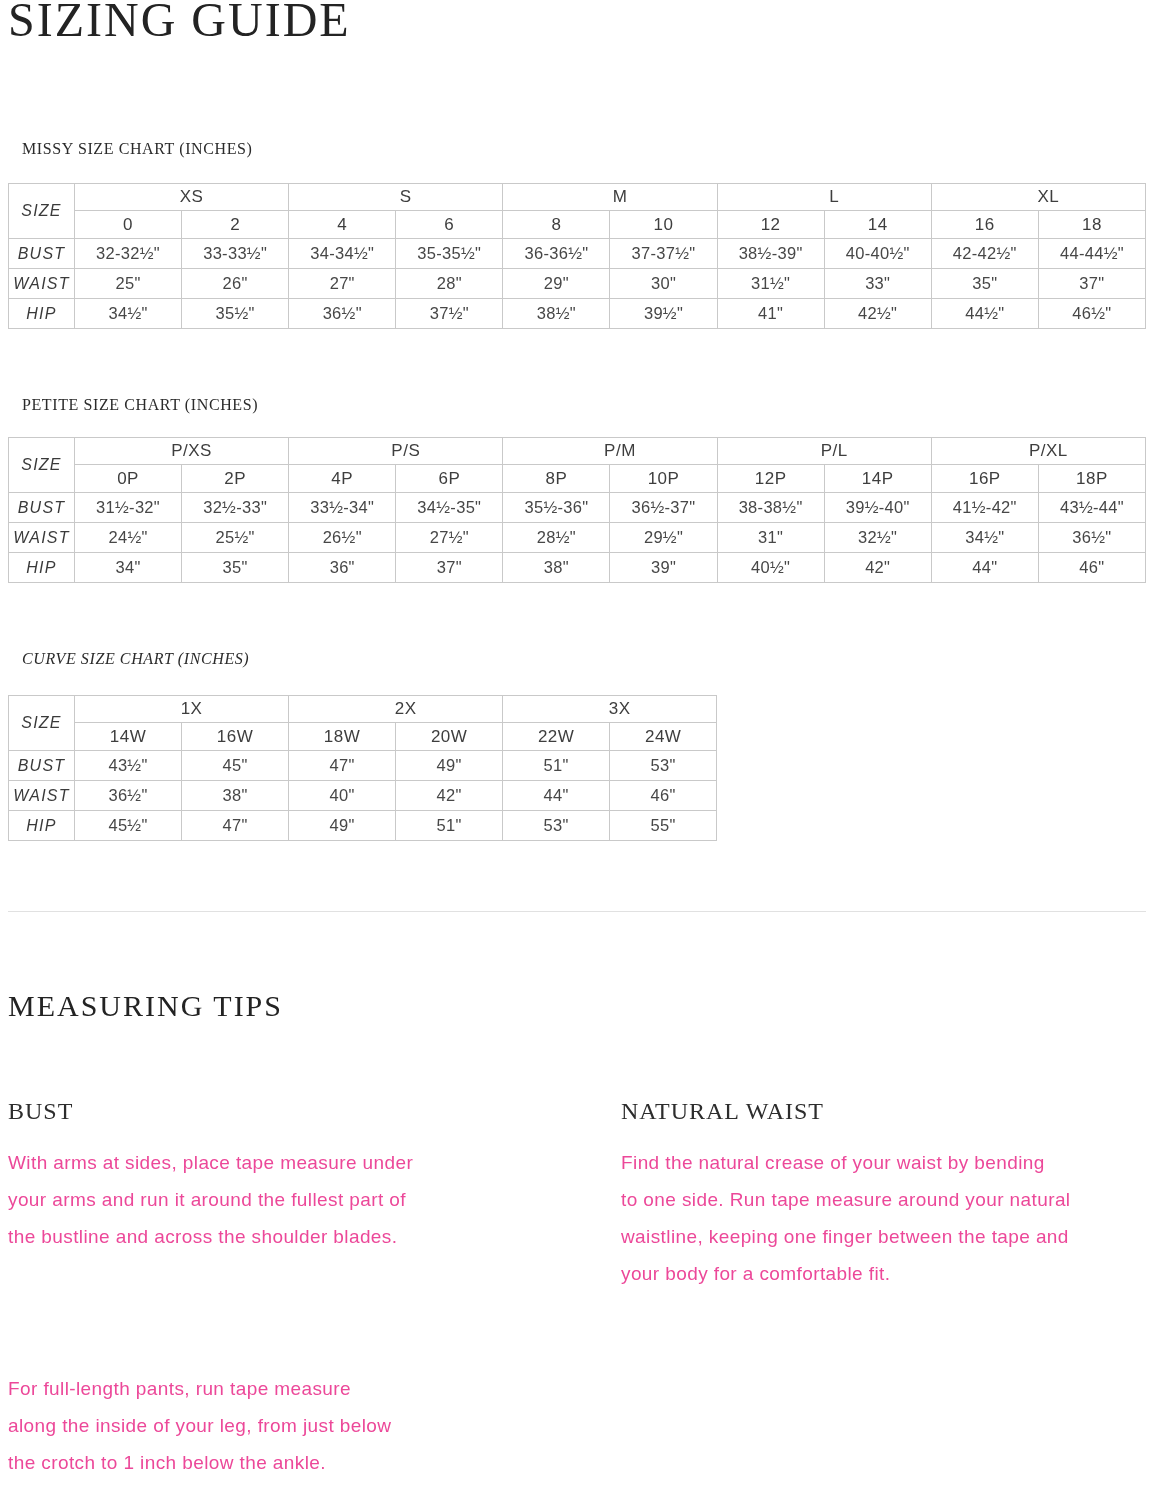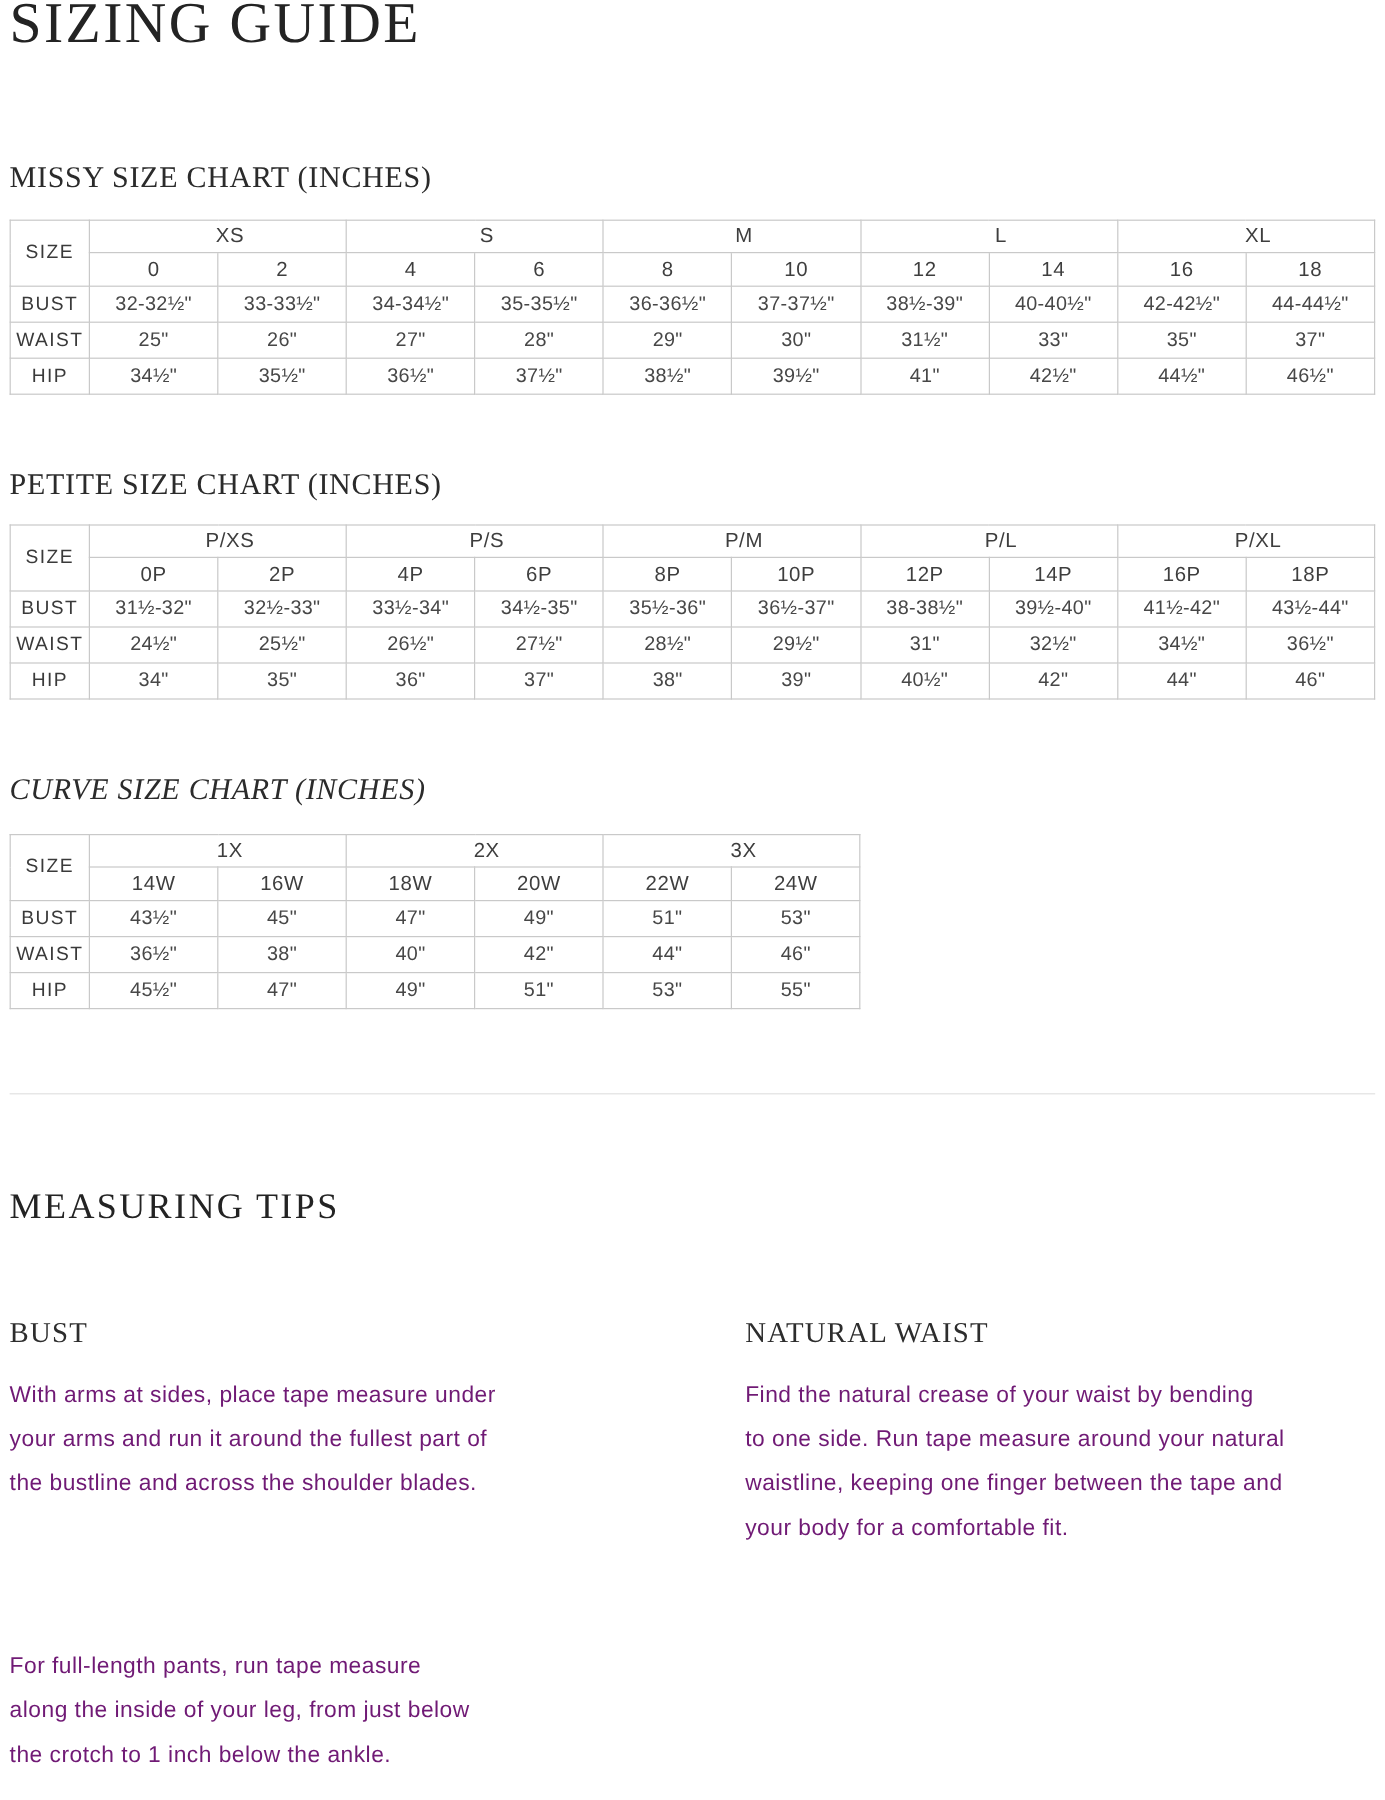--- a/index.html
+++ b/index.html
@@ -24,25 +24,25 @@
     color: #232323;
     margin: 0;
   }
   #page-title { margin-top: -5px; }
   #measuring-title { margin-top: 70px; font-size: 30px; line-height: 48px; }
 
   
   .chart-heading {
     font-family: "Liberation Serif", "DejaVu Serif", serif;
     font-weight: 400;
-    font-size: 25px;
+    font-size: 16px;
     line-height: 28px;
     letter-spacing: 0.6px;
     color: #2b2b2b;
-    margin: 0;
+    margin: 14px;
   }
   #missy-heading  { margin-top: 90px; }
   #petite-heading { margin-top: 62px; }
   #curve-heading  { margin-top: 62px; font-style: italic; }
 
   .table-holder { margin-top: 20px; }
   #petite-holder { margin-top: 18px; }
   #curve-holder  { margin-top: 22px; }
 
   
@@ -55,21 +55,21 @@
     border: 1px solid #c9c9c9;
     text-align: center;
     vertical-align: middle;
     font-weight: 400;
     padding: 0;
     overflow: hidden;
     white-space: nowrap;
   }
   table.size-table th.grp { height: 26px; font-size: 17px; letter-spacing: 0.5px; padding-left: 20px; }
   table.size-table th.num { height: 27px; font-size: 17px; letter-spacing: 0.5px; }
-  table.size-table th.lbl { font-size: 16px; letter-spacing: 1.2px; color: #3a3a3a; }
+  table.size-table th.lbl { font-size: 16px; letter-spacing: 1.2px; color: #3a3a3a; font-style: italic; }
   table.size-table tbody th.lbl { height: 29px; }
   table.size-table td.val { height: 29px; font-size: 16.5px; color: #474747; letter-spacing: 0.3px; }
 
   
   hr.divider {
     border: none;
     border-top: 1px solid #e1e1e1;
     margin: 70px 0 0 0;
   }
 
@@ -88,21 +88,21 @@
     line-height: 26px;
     letter-spacing: 1px;
     color: #2d2d2d;
     margin: 0;
   }
   .tip p {
     margin: 20px 0 0 0;
     font-size: 19px;
     line-height: 37px;
     letter-spacing: 0.4px;
-    color: #701a75;
+    color: #ec4899;
     white-space: pre-line;
   }
 </style>
 </head>
 <body>
 
 <h1 id="page-title" class="big-title">SIZING GUIDE</h1>
 
 <section>
   <h2 id="missy-heading" class="chart-heading">MISSY SIZE CHART (INCHES)</h2>

